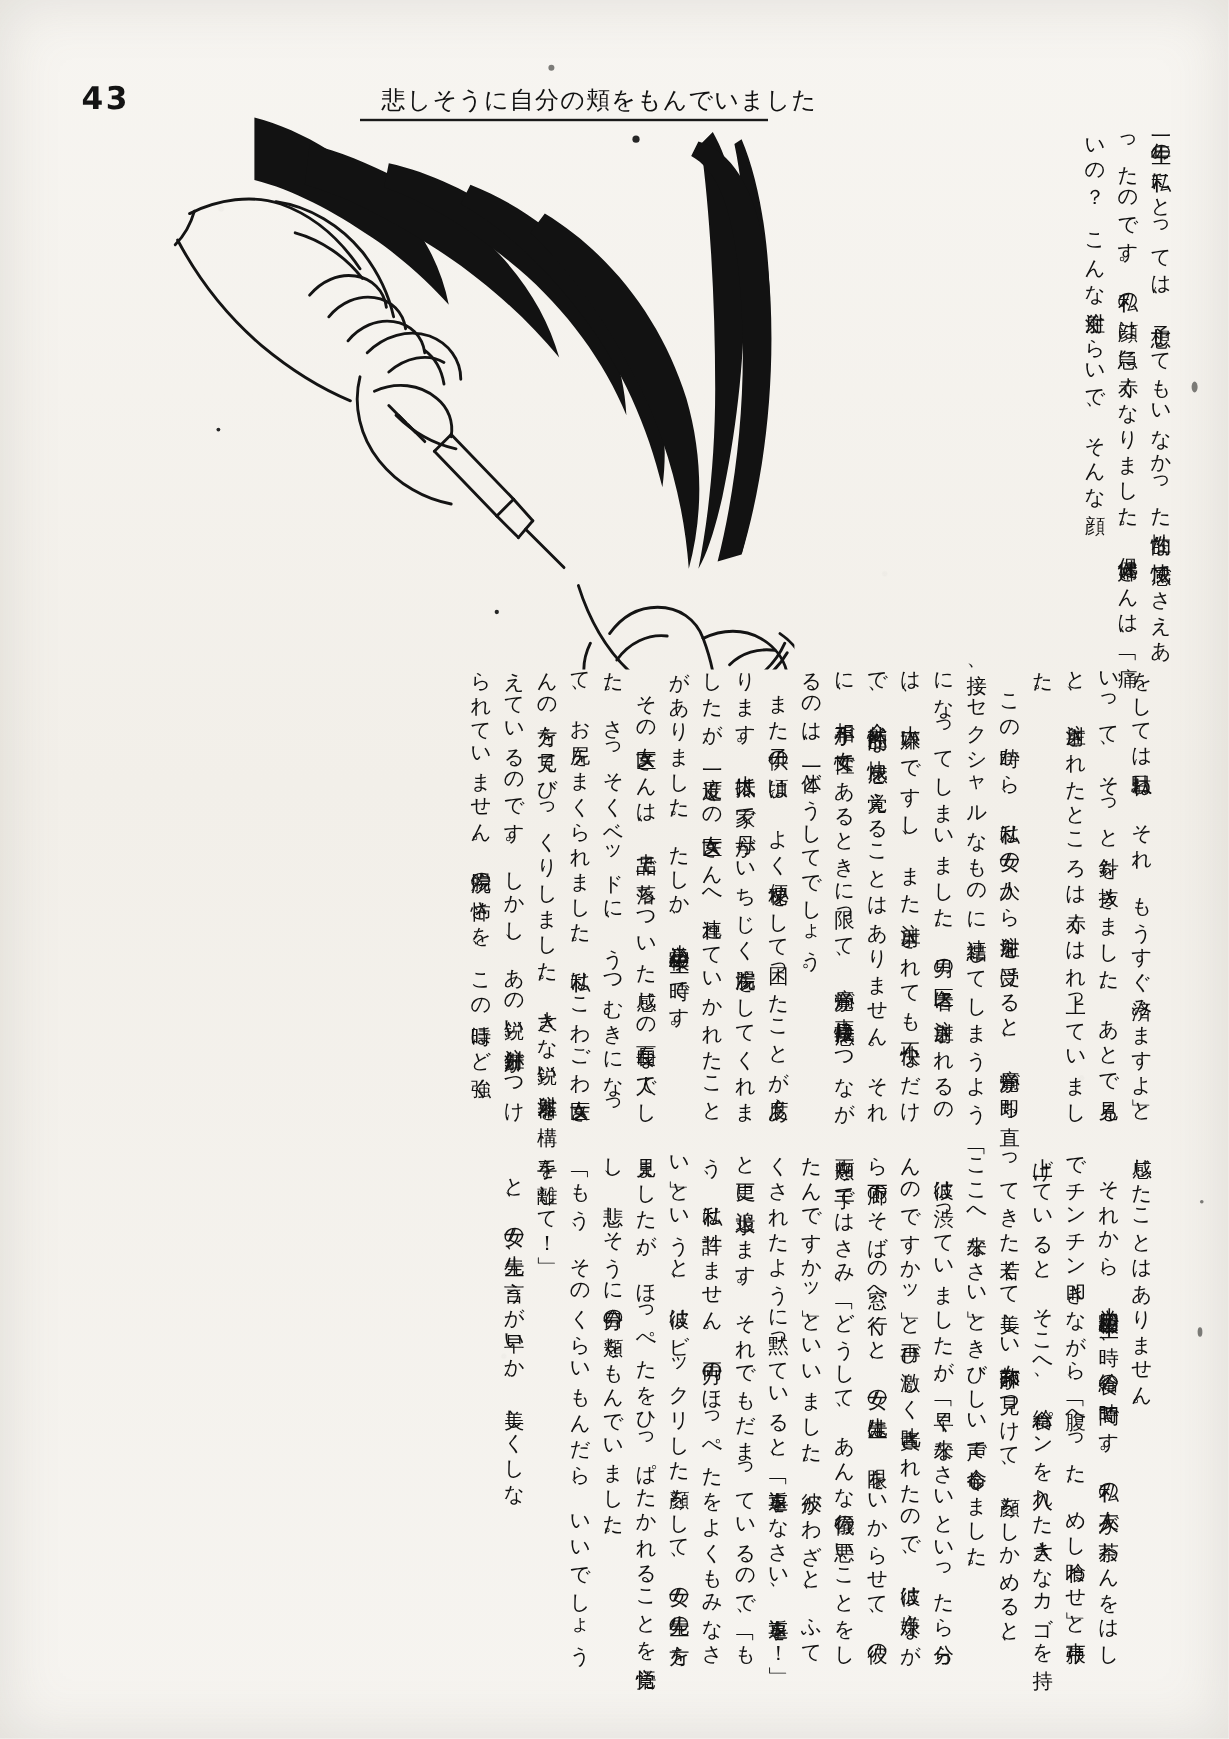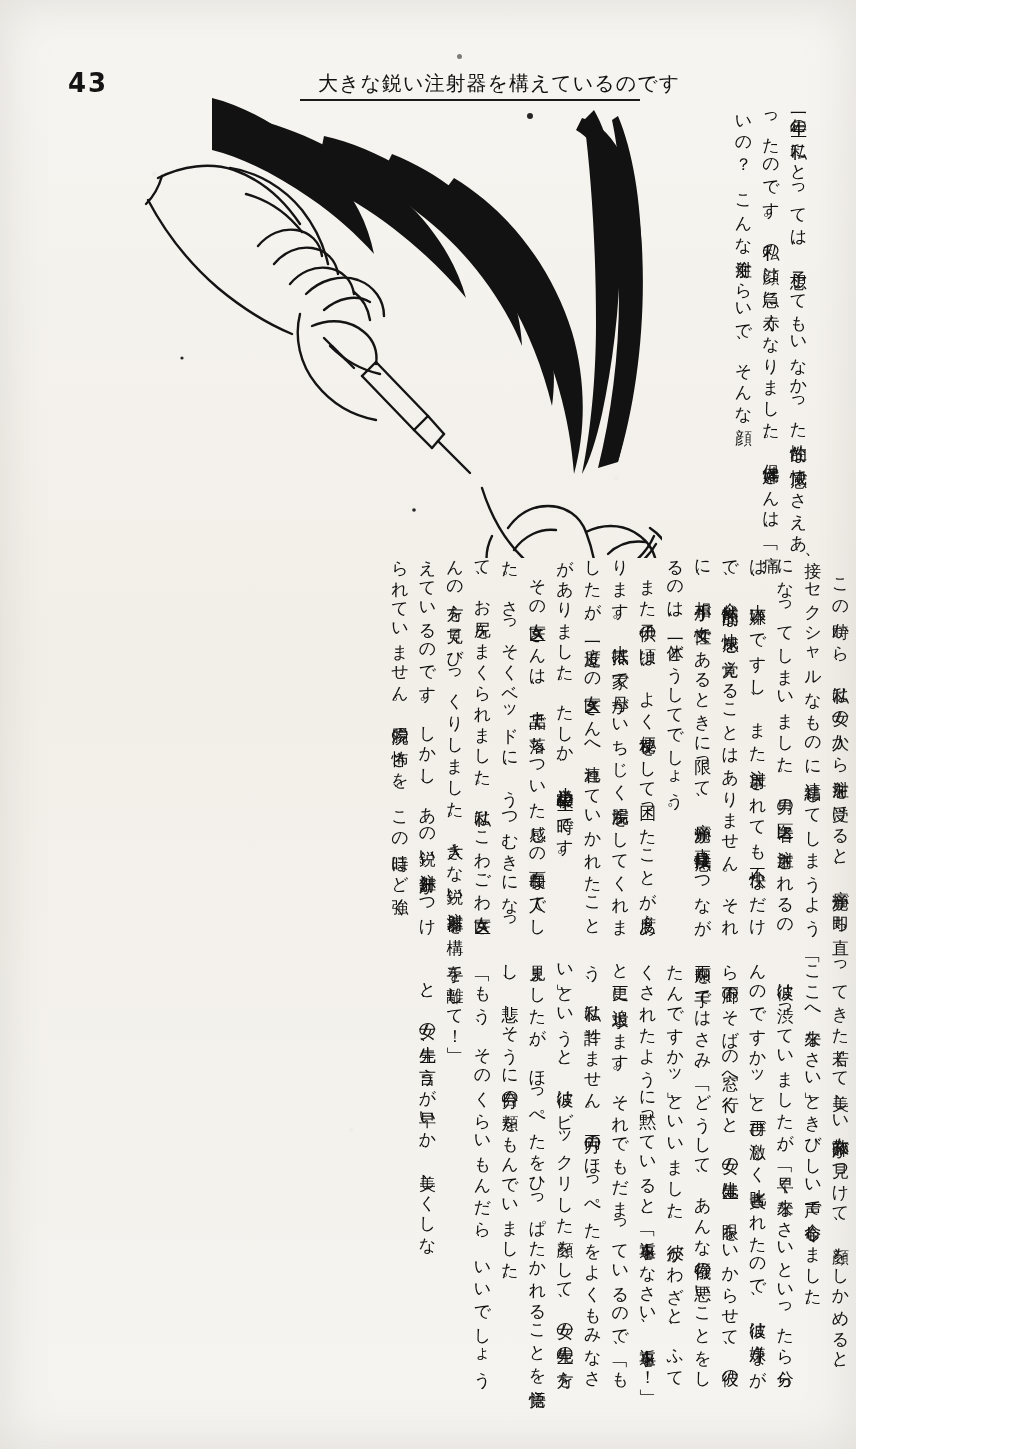--- a/index.html
+++ b/index.html
@@ -5,21 +5,21 @@
   html, body {
     margin: 0;
     padding: 0;
     background: #ffffff;
   }
   body {
     font-family: "DejaVu Sans", sans-serif;
   }
   .page {
     position: relative;
-    width: 856px;
+    width: 1024px;
     height: 1449px;
     background: #f4f2ee;
     overflow: hidden;
   }
   
   .paper-texture {
     position: absolute;
     inset: 0;
     background:
       radial-gradient(circle at 18% 12%, rgba(0,0,0,0.025) 0 2px, transparent 3px),
@@ -120,21 +120,21 @@
   }
 </style>
 </head>
 <body>
 
 <div class="page">
   <div class="paper-texture"></div>
 
   <div class="page-number">43</div>
   <div class="head-rule"></div>
-  <div class="running-head">大きな鋭い注射器を構えているのです</div>
+  <div class="running-head">悲しそうに自分の頬をもんでいました</div>
 
   <div class="illustration">
     <svg width="600" height="500" viewBox="0 0 600 500" xmlns="http://www.w3.org/2000/svg">
       <g fill="#121212">
 
         <path d="M150 40 C 190 50, 235 78, 268 112 C 292 137, 306 166, 312 196 C 296 178, 272 156, 248 140 C 216 118, 182 100, 150 92 Z"></path>
         <path d="M196 62 C 244 74, 298 102, 340 140 C 372 169, 394 204, 404 240 C 376 206, 338 172, 296 146 C 258 122, 222 104, 192 96 Z"></path>
         <path d="M262 78 C 316 90, 372 124, 412 170 C 442 206, 458 246, 460 288 C 442 244, 410 200, 370 166 C 332 134, 294 110, 258 98 Z"></path>
         <path d="M330 96 C 386 118, 436 162, 466 216 C 488 258, 496 304, 490 348 C 478 298, 456 248, 424 206 C 394 166, 358 132, 322 112 Z"></path>
         <path d="M392 120 C 448 154, 490 210, 510 274 C 524 322, 524 372, 512 416 C 508 360, 492 302, 466 254 C 442 208, 412 166, 380 136 Z"></path>

